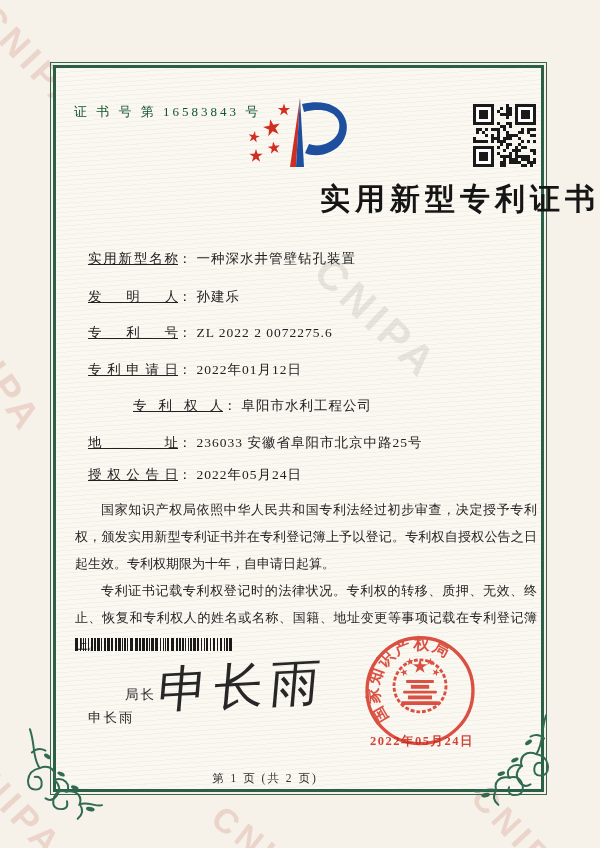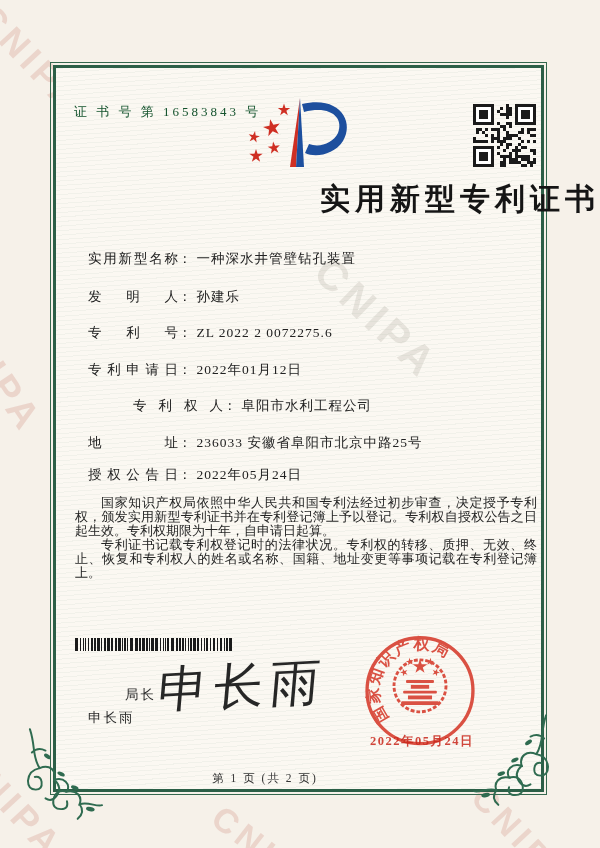--- a/index.html
+++ b/index.html
@@ -24,25 +24,25 @@
     background:
       repeating-linear-gradient(176deg, rgba(70,120,95,0.055) 0px, rgba(70,120,95,0.055) 1px, transparent 1px, transparent 4.5px),
       #fbf8f2;
   }
   .abs{position:absolute;z-index:2;}
   #cert-no{left:74px;top:103px;font-size:13px;letter-spacing:3px;color:#14532d;}
   #logo{left:243px;top:95px;}
   #qr{left:473px;top:104px;}
   #title{left:0;top:179px;width:600px;text-align:right;font-size:30px;font-weight:bold;letter-spacing:5px;color:#151515;}
   .frow{left:88px;width:440px;font-size:13.5px;color:#222;white-space:nowrap;}
-  .flabel{display:inline-block;width:90px;text-align:justify;text-align-last:justify;vertical-align:bottom;}
+  .flabel{display:inline-block;width:90px;text-align:justify;text-align-last:justify;vertical-align:bottom;text-decoration:underline;}
   .fcolon{display:inline-block;}
   .fvalue{padding-left:5px;letter-spacing:1px;}
   .grant2{position:absolute;left:214px;top:0;}
-  #body-text{left:75px;top:496px;width:462px;font-size:13px;line-height:14px;text-align:justify;color:#242424;}
+  #body-text{left:75px;top:496px;width:462px;font-size:13px;line-height:27px;text-align:justify;color:#242424;}
   #body-text p{margin:0;text-indent:2em;}
   #barcode{left:75px;top:638px;}
   #sig-role{left:88px;top:686px;font-size:13.5px;letter-spacing:2px;margin-left:37px;}
   #sig-name{left:88px;top:709px;font-size:13.5px;letter-spacing:2px;}
   #autograph{
     left:158px;top:652px;width:210px;font-size:50px;color:#161616;
     transform:rotate(-3deg) skewX(-8deg);letter-spacing:6px;opacity:.92;z-index:2;
   }
   #seal{left:355px;top:630px;z-index:3;}
   #seal-date{

